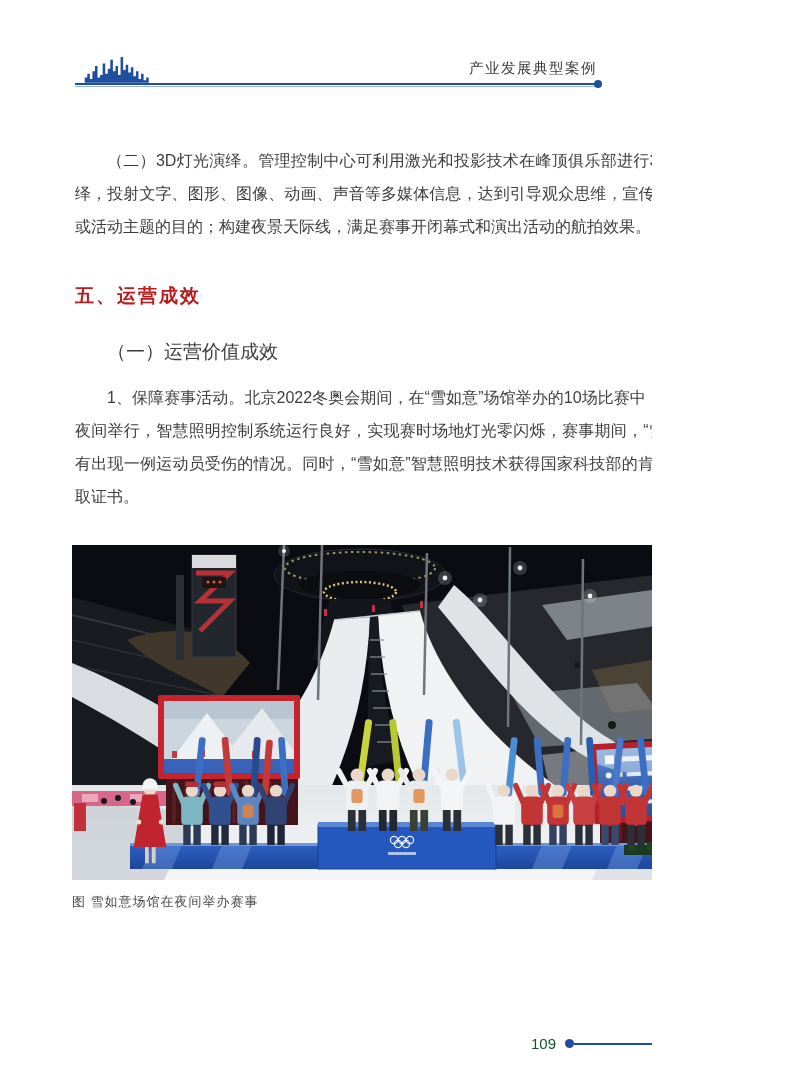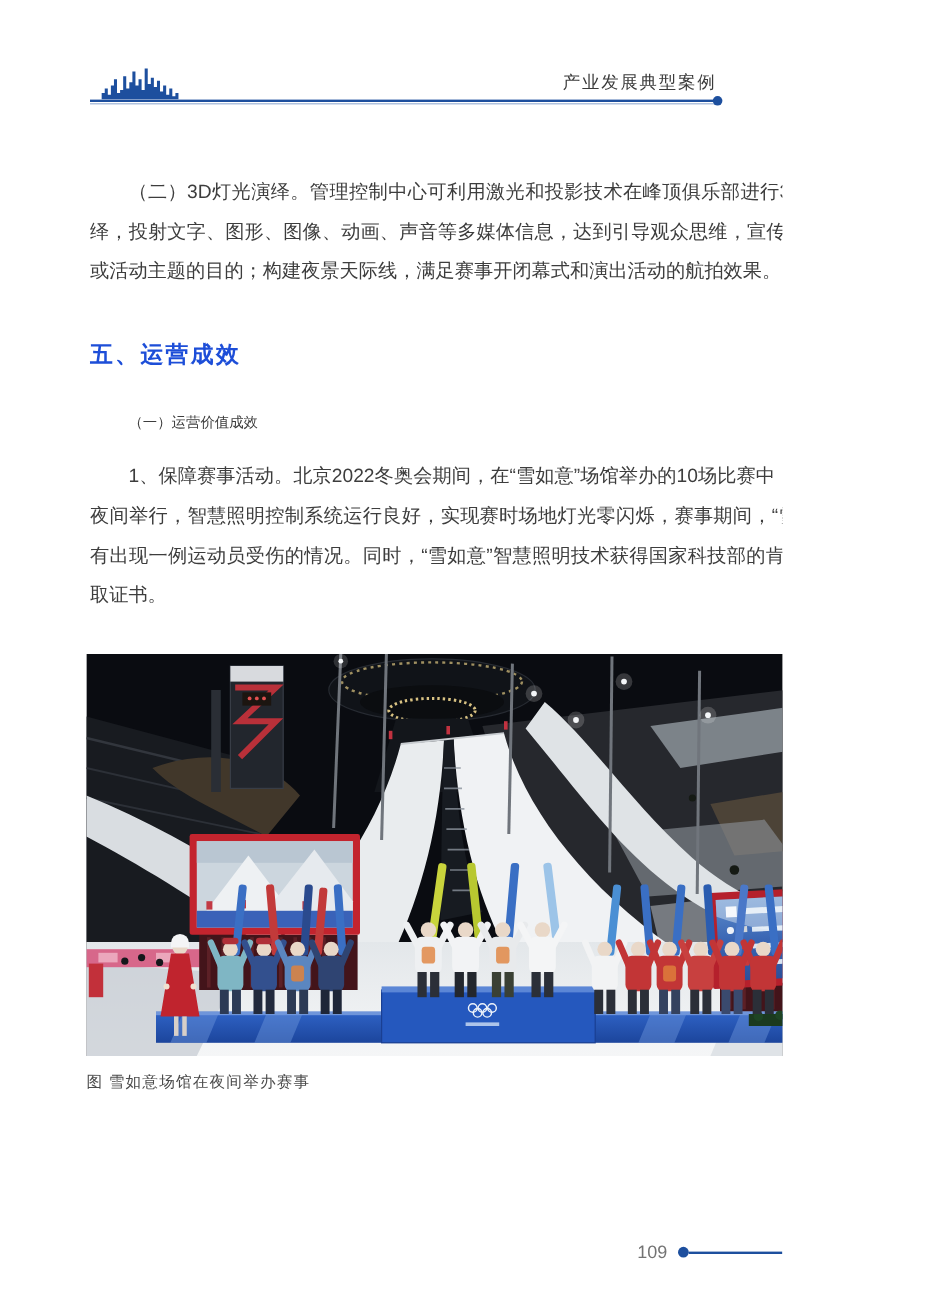--- a/index.html
+++ b/index.html
@@ -9,30 +9,30 @@
   .header{position:absolute;left:75px;right:53px;top:50px;height:40px;}
   .header-title{position:absolute;right:2px;top:9px;font-size:14.5px;color:#3a3a3a;letter-spacing:1.5px;}
   .logo{position:absolute;left:0;top:2px;}
   .rule{position:absolute;top:33px;left:0;right:0;}
   .rule-l1{height:2px;background:#1d4f9e;}
   .rule-l2{height:1px;background:#9db3d6;margin-top:1px;}
   .rule-dot{position:absolute;right:-3px;top:-3px;width:8px;height:8px;border-radius:50%;background:#1d4f9e;}
   
   .content{position:absolute;left:75px;width:644px;top:144px;}
   p.body{font-size:16px;line-height:33px;text-align:justify;text-indent:32px;margin:0 0 23px 0;color:#3d3d3d;}
-  h2.section{color:#1d4ed8;font-size:19px;font-weight:bold;margin:40px 0 0 0;letter-spacing:2px;}
-  h3.sub{font-size:12px;font-weight:normal;color:#3d3d3d;margin:32px 0 0 0;text-indent:32px;line-height:22px;}
+  h2.section{color:#b91c1c;font-size:19px;font-weight:bold;margin:40px 0 0 0;letter-spacing:2px;}
+  h3.sub{font-size:19px;font-weight:normal;color:#3d3d3d;margin:32px 0 0 0;text-indent:32px;line-height:22px;}
   p.body.after-sub{margin-top:18px;margin-bottom:0;}
   
   figure.venue{margin:32px 0 0 -3px;padding:0;width:649px;}
   figure.venue svg{display:block;}
   figcaption{font-size:13px;color:#4b4b4b;text-align:left;margin-top:13px;letter-spacing:1px;}
   
   .footer{position:absolute;right:0;bottom:25px;display:flex;align-items:center;}
-  .page-num{color:#737373;font-size:15px;margin-right:9px;}
+  .page-num{color:#14532d;font-size:15px;margin-right:9px;}
   .footer-dot{width:9px;height:9px;border-radius:50%;background:#1d4f9e;}
   .footer-line{width:78px;height:2px;background:#1d4f9e;}
 </style>
 </head>
 <body>
 
 <div class="page">
 
   <div class="header">
     <span class="logo">

